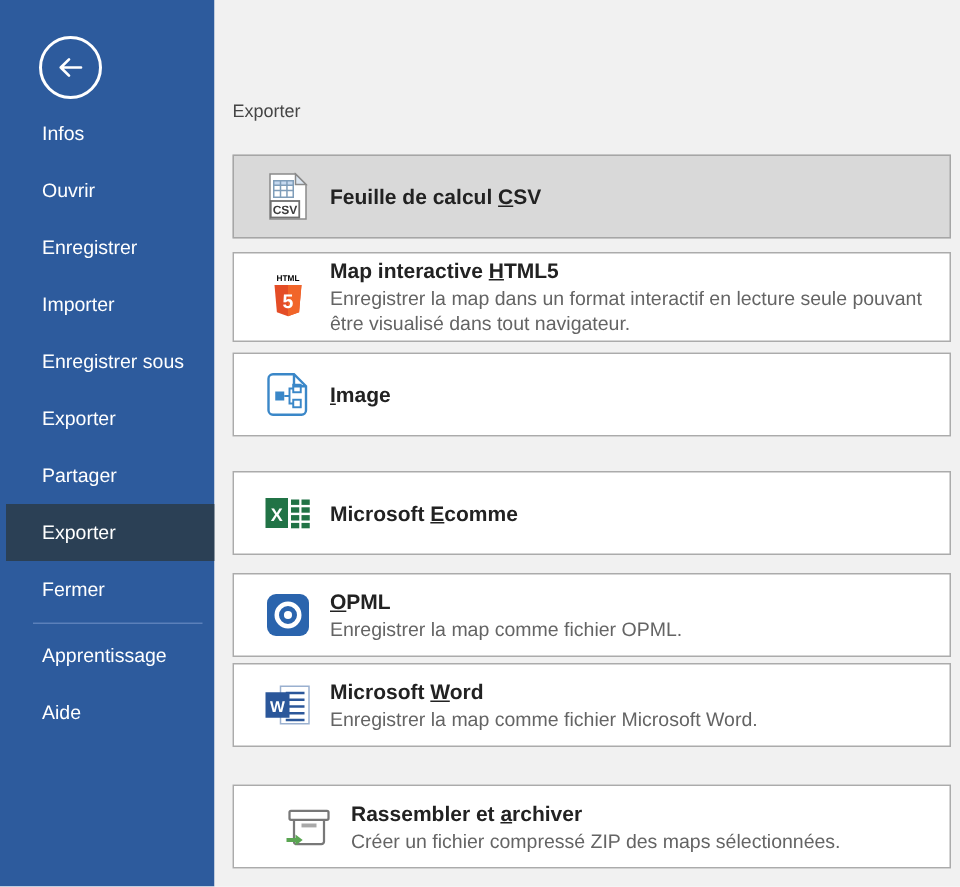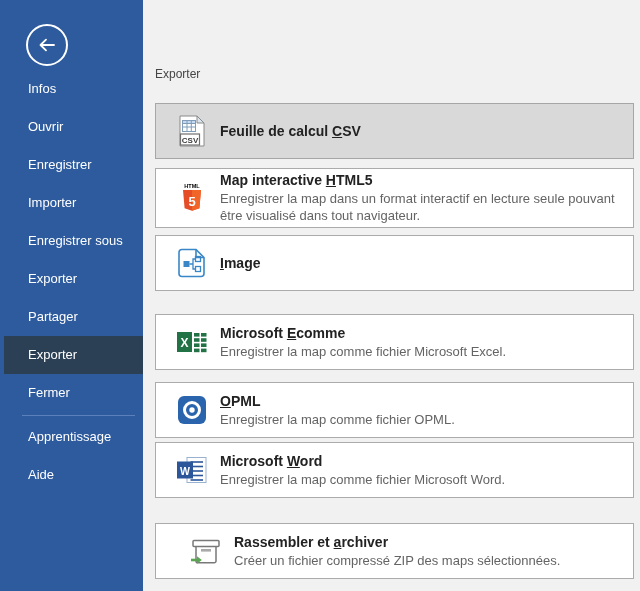--- a/index.html
+++ b/index.html
@@ -120,21 +120,20 @@
           <rect x="19" y="13.2" width="5.5" height="3.6"></rect>
             <rect x="26" y="13.2" width="5.5" height="3.6"></rect>
           <rect x="19" y="18.4" width="5.5" height="3.6"></rect>
             <rect x="26" y="18.4" width="5.5" height="3.6"></rect>
           <rect x="19" y="23.6" width="5.5" height="3.6"></rect>
             <rect x="26" y="23.6" width="5.5" height="3.6"></rect>
         </g>
       </svg>
       <div class="opt-text">
         <div class="opt-title"><span>Microsoft </span><span class="key">E</span><span>comme</span></div>
-        <div class="opt-desc">Enregistrer la map comme fichier Microsoft Excel.</div>
       </div>
     </div>
 
     <div class="opt opt-opml">
       <svg class="opt-icon" viewBox="0 0 34 34">
         <rect x="3" y="3" width="28" height="28" rx="6" fill="#2a64ad"></rect>
         <circle cx="17" cy="17" r="7.5" fill="none" stroke="#ffffff" stroke-width="3"></circle>
         <circle cx="17" cy="17" r="2.7" fill="#ffffff"></circle>
       </svg>
       <div class="opt-text">

